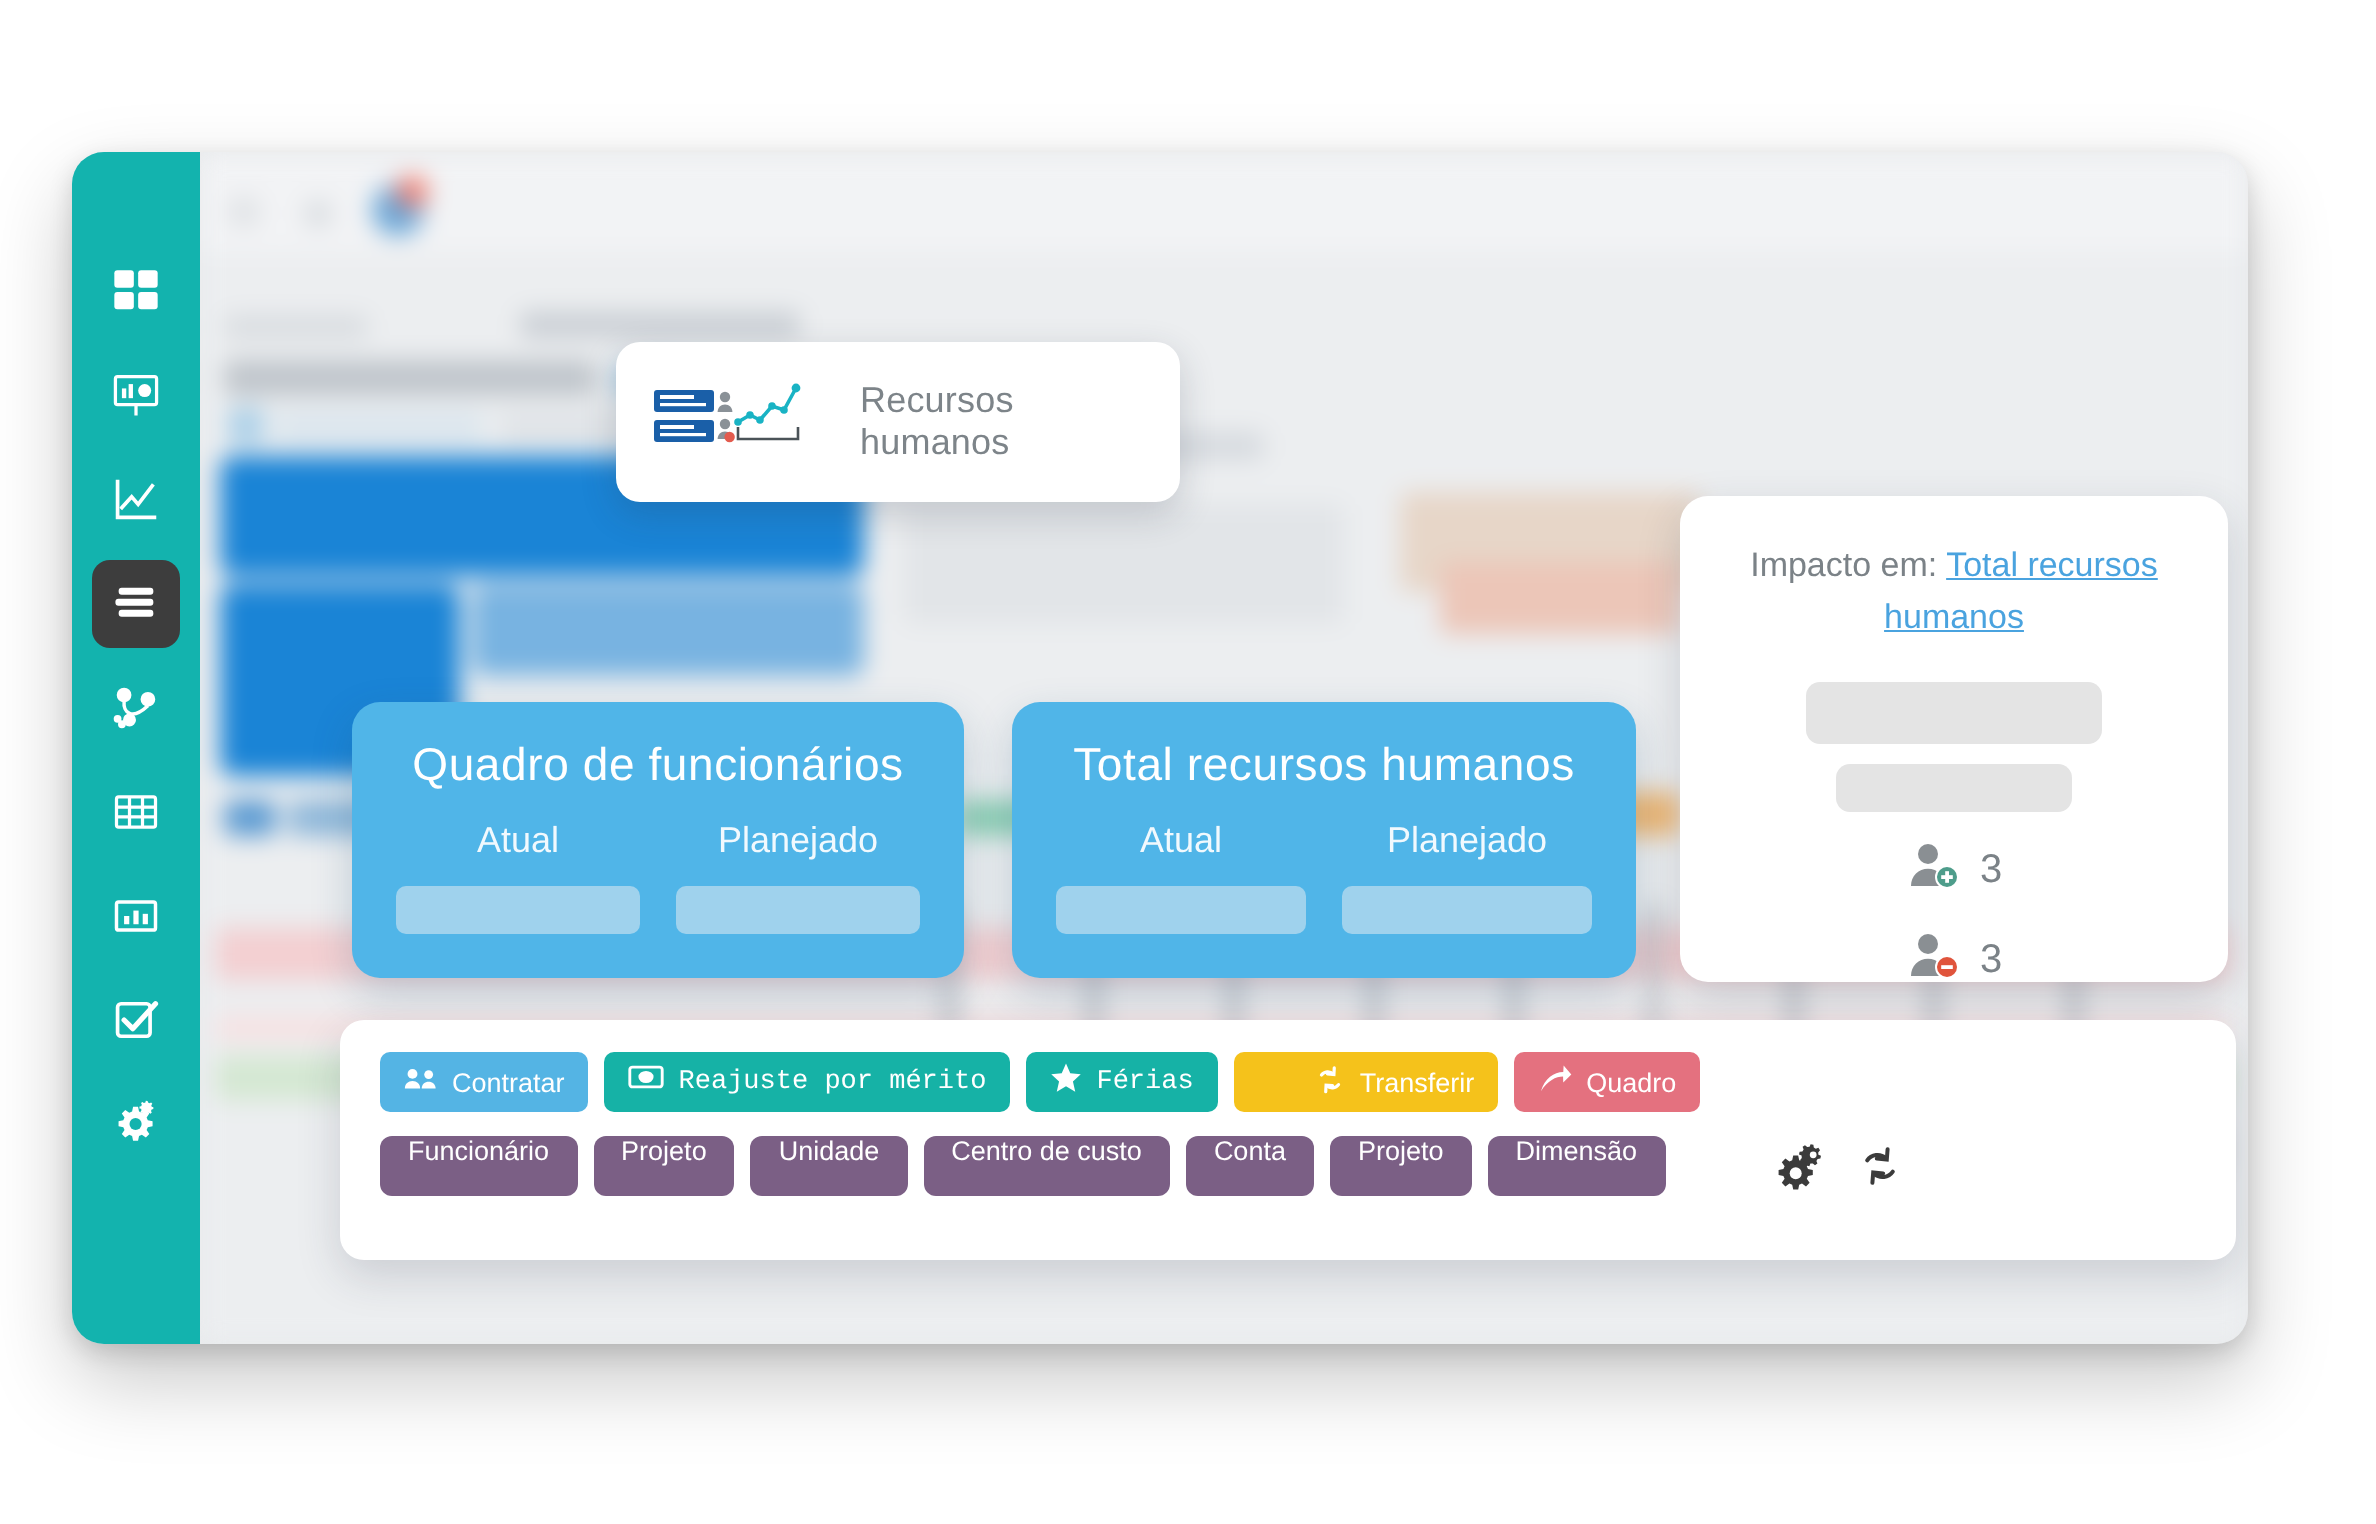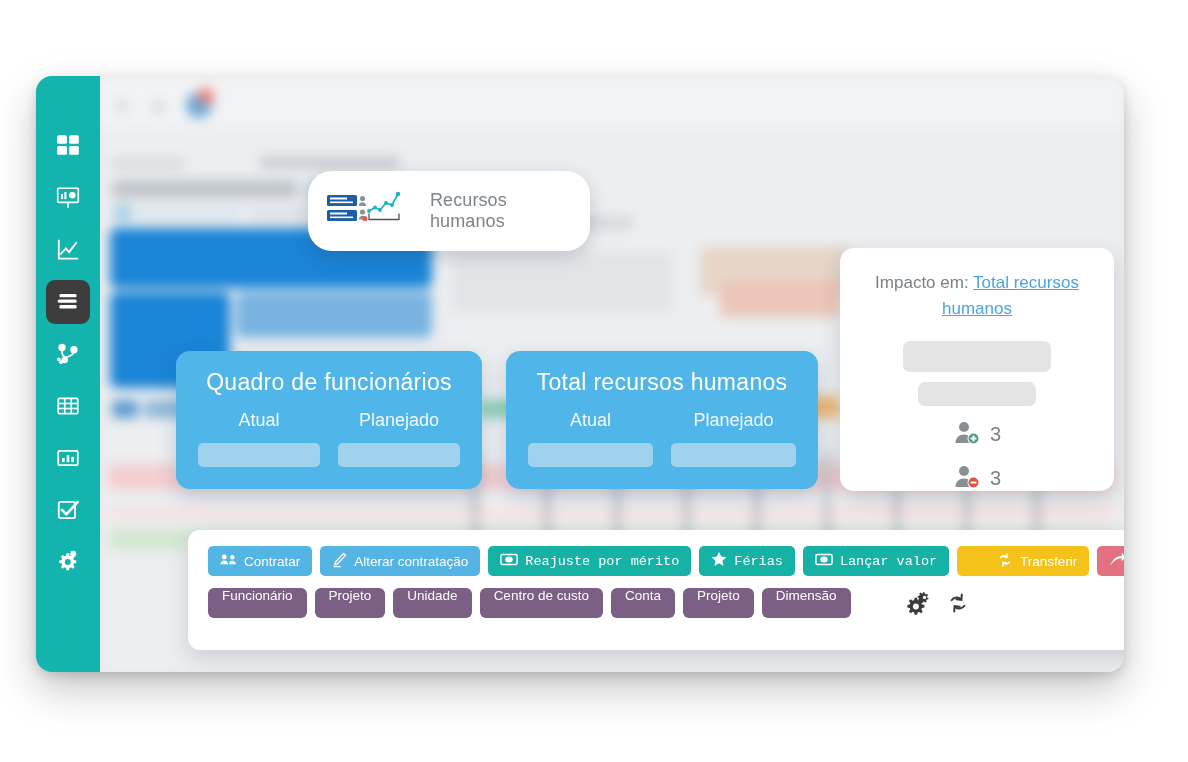--- a/index.html
+++ b/index.html
@@ -73,21 +73,21 @@
 
   
   #overlay { position: absolute; left:0; top:0; width:100%; height:100%; }
 
   
   #rh-chip {
     position: absolute;
     left: 272px; top: 95px;
     width: 282px; height: 80px;
     background: #ffffff;
-    border-radius: 24px;
+    border-radius: 12px;
     box-shadow: 0 6px 18px rgba(40,50,70,0.20);
     display: flex; align-items: center;
     padding: 0 18px;
   }
   #rh-chip .rh-label {
     margin-left: 22px;
     color: #7d8489;
     font-size: 18px;
     letter-spacing: .1px;
   }
@@ -153,27 +153,26 @@
   .imp-bar.two { width: 118px; height: 24px; margin-top: 10px; }
   .imp-stat {
     display: flex; align-items: center; justify-content: center;
     gap: 7px; margin-top: 14px;
   }
   .imp-stat .num { font-size: 20px; color: #7b8287; }
 
   
   #action-panel {
     position: absolute;
-    left: 134px; top: 454px;
+    left: 134px; top: 434px;
     width: 948px; height: 120px;
     background: #ffffff;
     border-radius: 12px;
     box-shadow: 0 8px 22px rgba(40,50,70,0.17);
     padding: 16px 20px;
-    margin-left: 18px;
   }
   .btn-row { display: flex; align-items: center; gap: 8px; }
   .btn-row.second { margin-top: 12px; }
   .act-btn {
     display: inline-flex; align-items: center; gap: 7px;
     height: 30px;
     padding: 0 12px;
     border: none;
     border-radius: 5px;
     color: #ffffff;
@@ -457,58 +456,40 @@
             <svg width="17" height="14" viewBox="0 0 20 16" fill="#fff">
               <circle cx="5" cy="4.4" r="2.9"></circle>
                 <path d="M0.5 13c0-2.7 2-4.4 4.5-4.4s4.5 1.7 4.5 4.4z"></path>
               <circle cx="14.5" cy="4.8" r="2.6"></circle>
                 <path d="M10.4 13c0-2.5 1.9-4 4.1-4s4.1 1.5 4.1 4z"></path>
             </svg>
           </span>
           <span>Contratar</span>
         </button>
 
-        <button class="act-btn c-lightblue">
-          <span>
-            <svg width="15" height="16" viewBox="0 0 16 18" fill="none" stroke="#fff" stroke-width="1.5">
-              <path d="M12.5 1.6l2.2 2.2-9 9.6-3.1.9.9-3.1z"></path>
-              <line x1="1.5" y1="16.4" x2="9.5" y2="16.4"></line>
-            </svg>
-          </span>
-          <span>Alterar contratação</span>
-        </button>
 
         <button class="act-btn c-teal">
           <span>
             <svg width="18" height="13" viewBox="0 0 20 14" fill="none" stroke="#fff" stroke-width="1.6">
               <rect x="1" y="1.5" width="18" height="11" rx="1.5"></rect>
               <ellipse cx="10" cy="7" rx="3.4" ry="2.6" fill="#fff"></ellipse>
             </svg>
           </span>
           <span>Reajuste por mérito</span>
         </button>
 
         <button class="act-btn c-teal">
           <span>
             <svg width="16" height="16" viewBox="0 0 18 18" fill="#fff">
               <polygon points="9,0.8 11.4,6.3 17.3,6.9 12.9,10.9 14.2,16.8 9,13.7 3.8,16.8 5.1,10.9 0.7,6.9 6.6,6.3"></polygon>
             </svg>
           </span>
           <span>Férias</span>
         </button>
 
-        <button class="act-btn c-teal">
-          <span>
-            <svg width="18" height="13" viewBox="0 0 20 14" fill="none" stroke="#fff" stroke-width="1.6">
-              <rect x="1" y="1.5" width="18" height="11" rx="1.5"></rect>
-              <ellipse cx="10" cy="7" rx="3.4" ry="2.6" fill="#fff"></ellipse>
-            </svg>
-          </span>
-          <span>Lançar valor</span>
-        </button>
 
         <button class="act-btn c-yellow">
           <span>
             <svg width="16" height="16" viewBox="0 0 18 18" fill="none" stroke="#fff" stroke-width="1.8" stroke-linecap="round">
               <path d="M4.2 6.2a4.4 4.4 0 016.6-.6"></path>
               <polyline points="11.4,2.2 11.2,5.9 7.6,5.6"></polyline>
               <path d="M13.8 11.6a4.4 4.4 0 01-6.6.6"></path>
               <polyline points="6.6,15.6 6.8,11.9 10.4,12.2"></polyline>
             </svg>
           </span>

